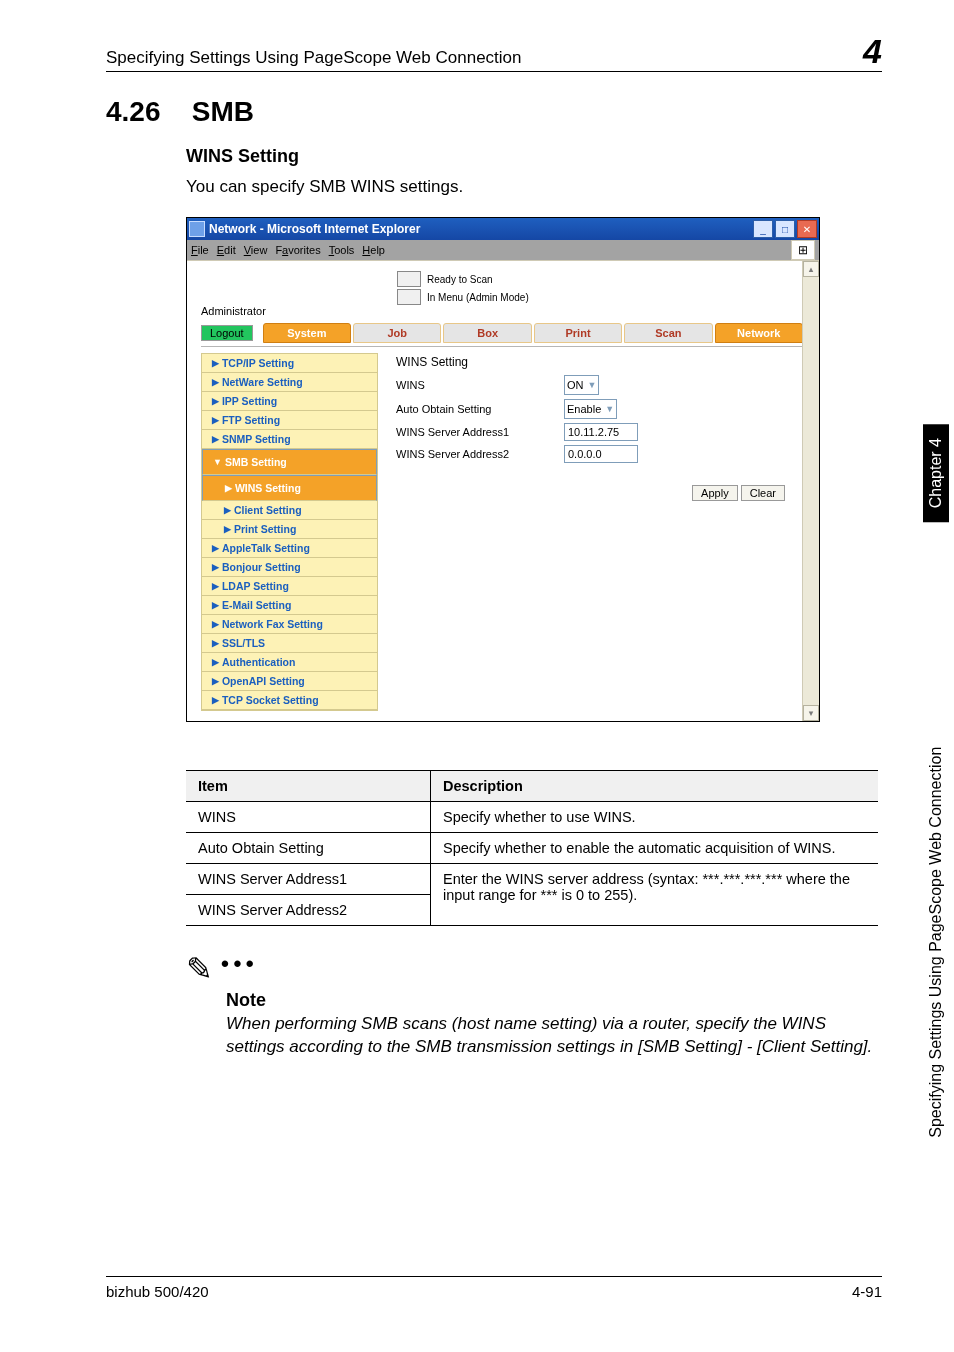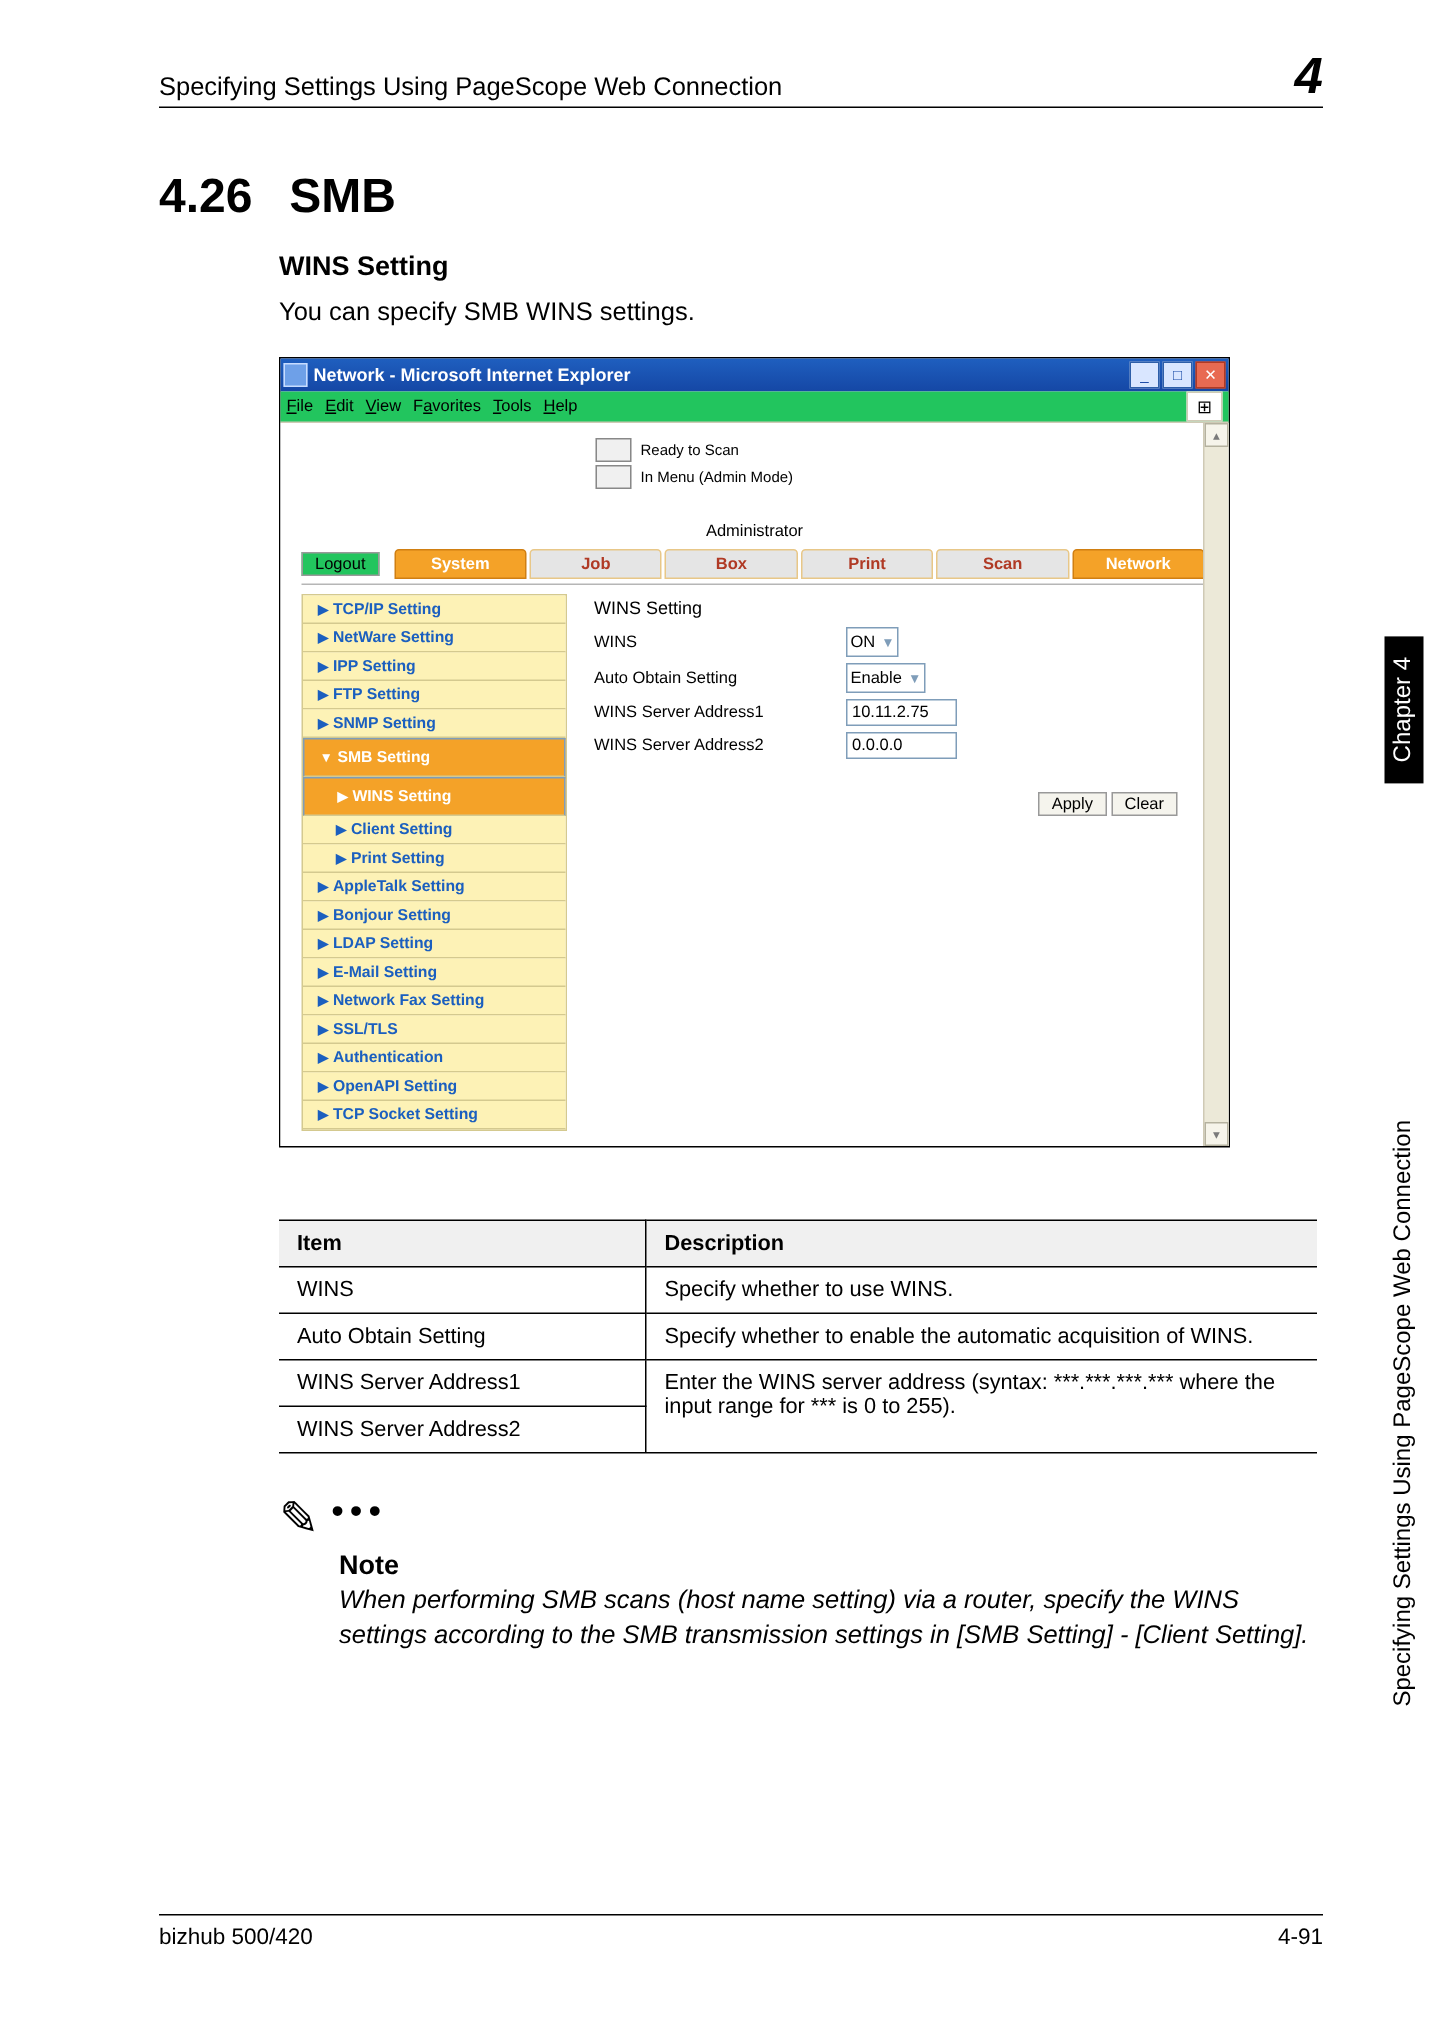--- a/index.html
+++ b/index.html
@@ -24,22 +24,22 @@
   .running-head .title {
     font-size: 17px;
   }
   .running-head .chap {
     font-size: 34px;
     font-weight: bold;
     font-style: italic;
     line-height: 1;
   }
   h1.section {
-    margin: 40px 0 18px 0;
-    font-size: 32px;
+    margin: 24px 0 18px 0;
+    font-size: 28px;
     font-weight: bold;
   }
   h1.section .num { display:inline-block; width:78px; }
   h2.sub {
     margin: 0 0 10px 80px;
     font-size: 18px;
     font-weight: bold;
   }
   p.body {
     margin: 0 0 20px 80px;
@@ -59,21 +59,21 @@
     height: 22px;
     padding: 0 2px;
   }
   .ss-titlebar .ico {
     width:14px; height:14px; background:#6ea0e8; margin-right:4px; border:1px solid #c7dcff;
   }
   .ss-titlebar .t { font-size:12px; font-weight:bold; flex:1; }
   .winbtn { width:18px; height:16px; background:#d9e6ff; border:1px solid #2d5ea8; margin-left:2px; color:#1547a5; font-size:10px; display:flex; align-items:center; justify-content:center;}
   .winbtn.close { background:#e86a52; border-color:#b03a25; color:#fff;}
   .ss-menubar {
-    background:#22c55e;
+    background:#a3a3a3;
     display:flex;
     align-items:center;
     height: 20px;
     padding: 0 4px;
     gap: 8px;
     font-size: 11px;
     border-bottom:1px solid #cfcab5;
   }
   .ss-menubar .m u { text-decoration: underline; }
   .ss-menubar .flag {
@@ -90,23 +90,21 @@
     position:absolute; right:0; top:0; bottom:0; width:16px;
     background:#ece9d8; border-left:1px solid #cfcab5;
     display:flex; flex-direction:column; align-items:center;
   }
   .ss-scroll .arrow{width:14px;height:14px;border:1px solid #b5b29f;background:#f6f4ea;display:flex;align-items:center;justify-content:center;font-size:9px;color:#7a7a7a;}
   .ss-scroll .track{flex:1;}
   .status-lines { display:flex; gap:8px; margin-left:196px;}
   .status-lines .icon{width:22px;height:14px;border:1px solid #888;background:#f0f0f0;}
   .status-lines .txt{font-size:10px;text-align:right;}
   .admin {
-    margin-top:22px;
     font-size:11px;
-    text-align:center;
   }
   .top-row {
     display:flex; align-items:center; margin-top:6px; gap:6px;
   }
   .logout-btn {
     border:1px solid #999; background:#22c55e; padding:1px 8px; font-size:11px;
   }
   .tabstrip { display:flex; flex:1; margin-left:4px; }
   .tab {
     flex:1; text-align:center; font-size:11px; font-weight:bold;

